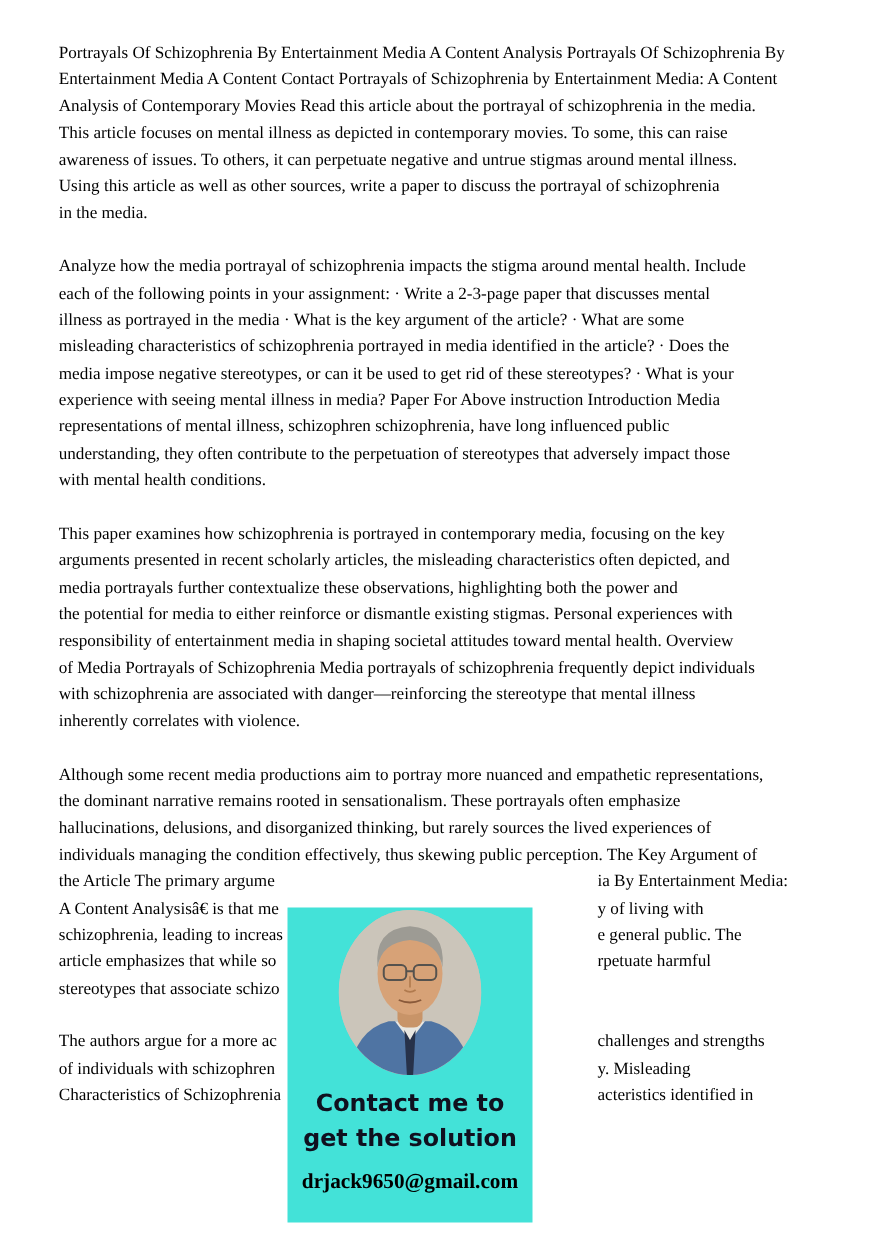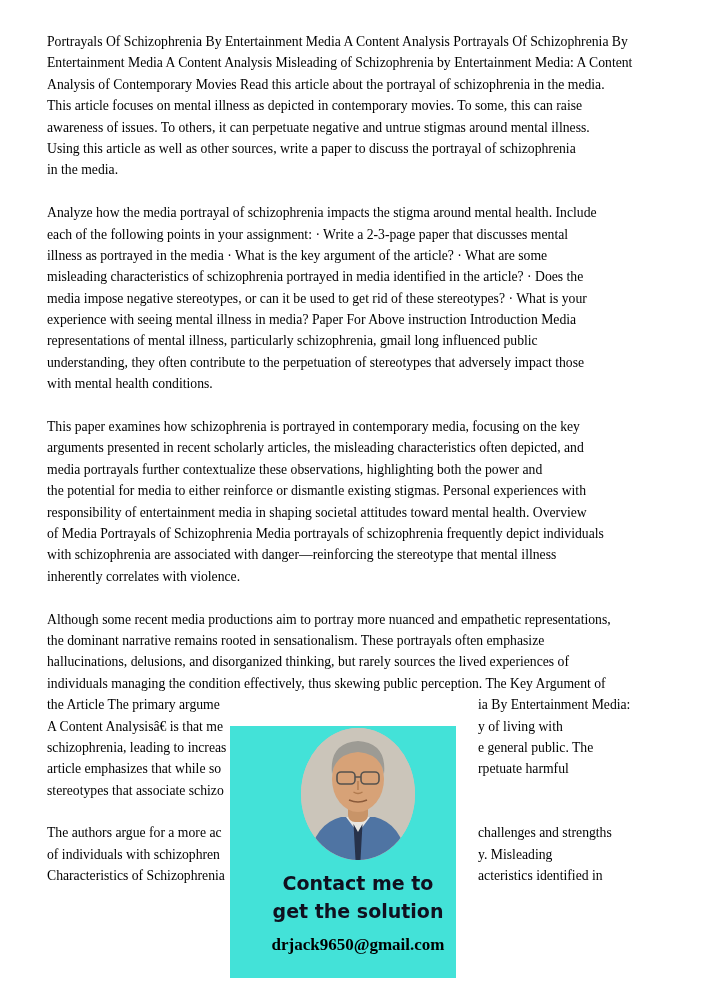--- a/index.html
+++ b/index.html
@@ -26,21 +26,20 @@
     left: 431px; top: 0;
     white-space: nowrap;
   }
   .overlay-card {
     position: absolute;
     left: 230px; top: 726px;
     width: 196px; height: 252px;
     background: #43e2d8;
     text-align: center;
     z-index: 2;
-    padding-left: 30px;
   }
   .avatar-wrap {
     width: 114px; height: 132px;
     border-radius: 50%;
     overflow: hidden;
     margin: 2px auto 0 auto;
     background: #cbc5ba;
   }
   .contact-line {
     font-family: "DejaVu Sans", sans-serif;
@@ -59,36 +58,36 @@
     color: #000;
   }
 </style>
 </head>
 <body>
 
 <div class="doc">
 
   <div class="para">
     <div class="line">Portrayals Of Schizophrenia By Entertainment Media A Content Analysis Portrayals Of Schizophrenia By</div>
-    <div class="line">Entertainment Media A Content Analysis Misleading of Schizophrenia by Entertainment Media: A Content</div>
+    <div class="line">Entertainment Media A Content Contact Portrayals of Schizophrenia by Entertainment Media: A Content</div>
     <div class="line">Analysis of Contemporary Movies Read this article about the portrayal of schizophrenia in the media.</div>
     <div class="line">This article focuses on mental illness as depicted in contemporary movies. To some, this can raise</div>
     <div class="line">awareness of issues. To others, it can perpetuate negative and untrue stigmas around mental illness.</div>
     <div class="line">Using this article as well as other sources, write a paper to discuss the portrayal of schizophrenia</div>
     <div class="line">in the media.</div>
   </div>
 
   <div class="para">
     <div class="line">Analyze how the media portrayal of schizophrenia impacts the stigma around mental health. Include</div>
     <div class="line">each of the following points in your assignment: · Write a 2-3-page paper that discusses mental</div>
     <div class="line">illness as portrayed in the media · What is the key argument of the article? · What are some</div>
     <div class="line">misleading characteristics of schizophrenia portrayed in media identified in the article? · Does the</div>
     <div class="line">media impose negative stereotypes, or can it be used to get rid of these stereotypes? · What is your</div>
     <div class="line">experience with seeing mental illness in media? Paper For Above instruction Introduction Media</div>
-    <div class="line">representations of mental illness, particularly schizophrenia, gmail long influenced public</div>
+    <div class="line">representations of mental illness, schizophren schizophrenia, have long influenced public</div>
     <div class="line">understanding, they often contribute to the perpetuation of stereotypes that adversely impact those</div>
     <div class="line">with mental health conditions.</div>
   </div>
 
   <div class="para">
     <div class="line">This paper examines how schizophrenia is portrayed in contemporary media, focusing on the key</div>
     <div class="line">arguments presented in recent scholarly articles, the misleading characteristics often depicted, and</div>
     <div class="line">media portrayals further contextualize these observations, highlighting both the power and</div>
     <div class="line">the potential for media to either reinforce or dismantle existing stigmas. Personal experiences with</div>
     <div class="line">responsibility of entertainment media in shaping societal attitudes toward mental health. Overview</div>

